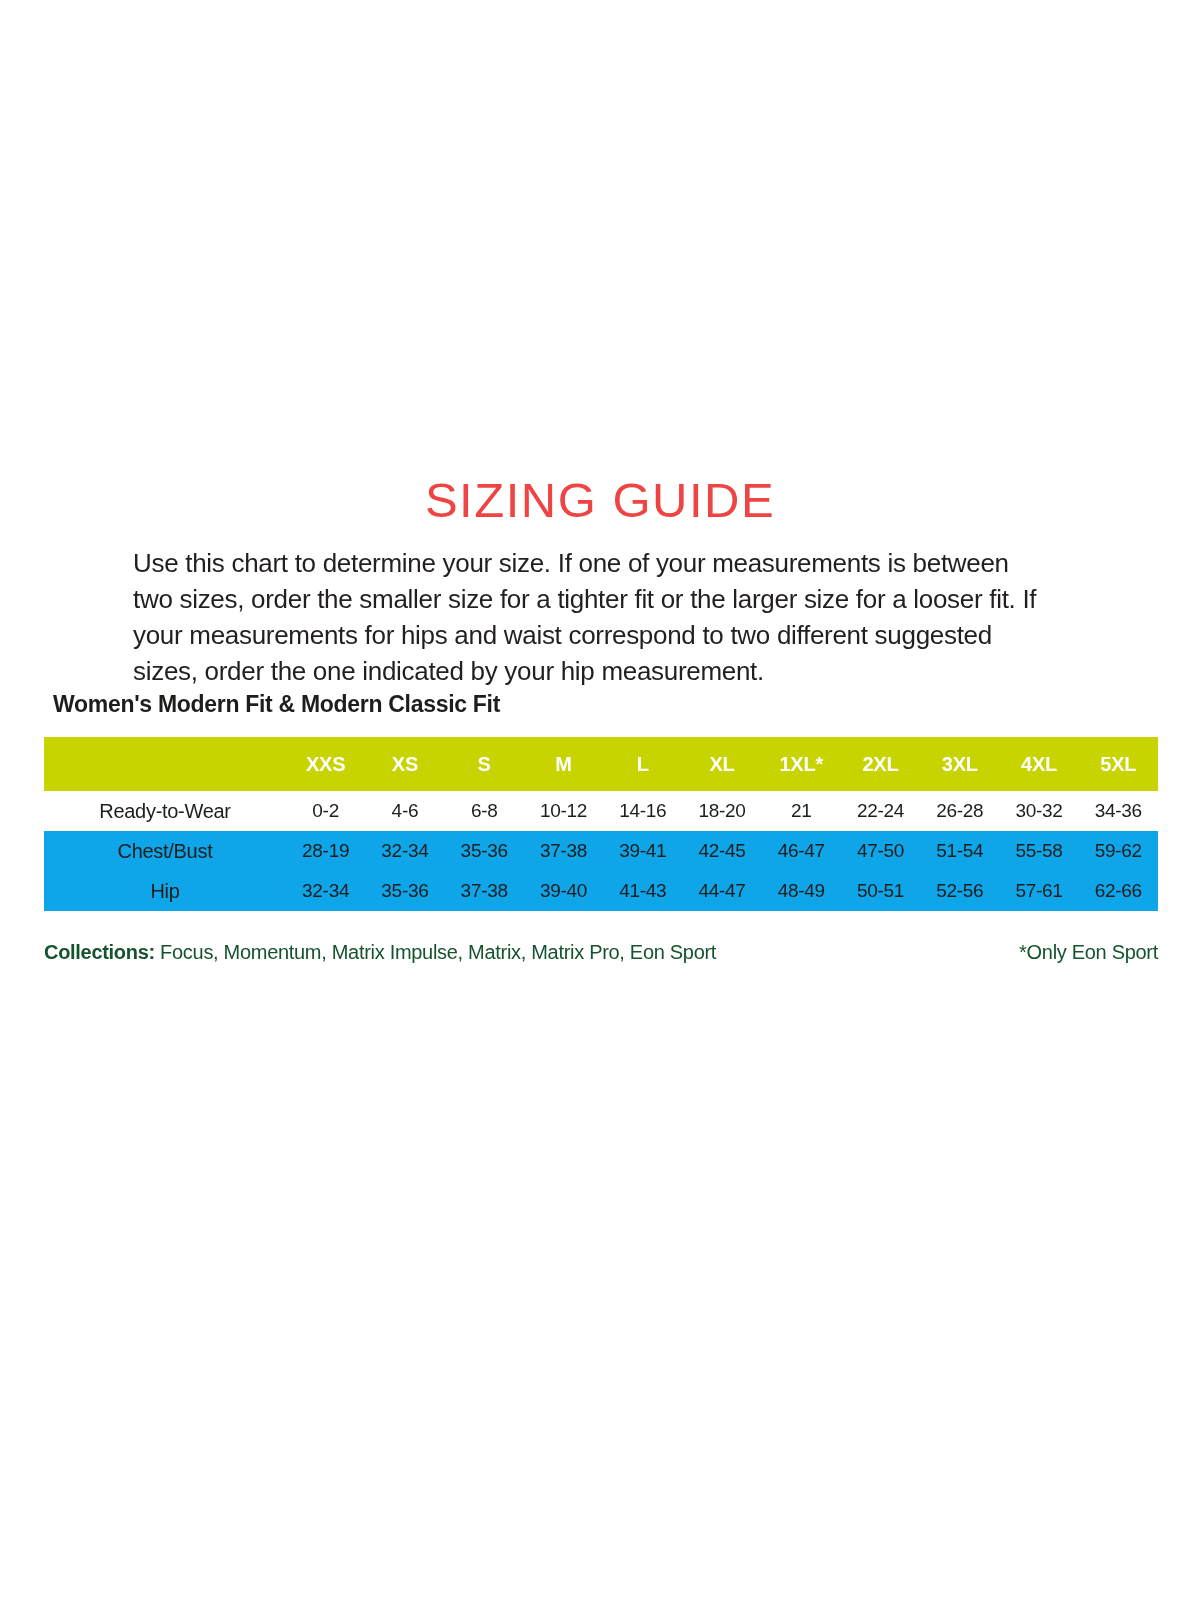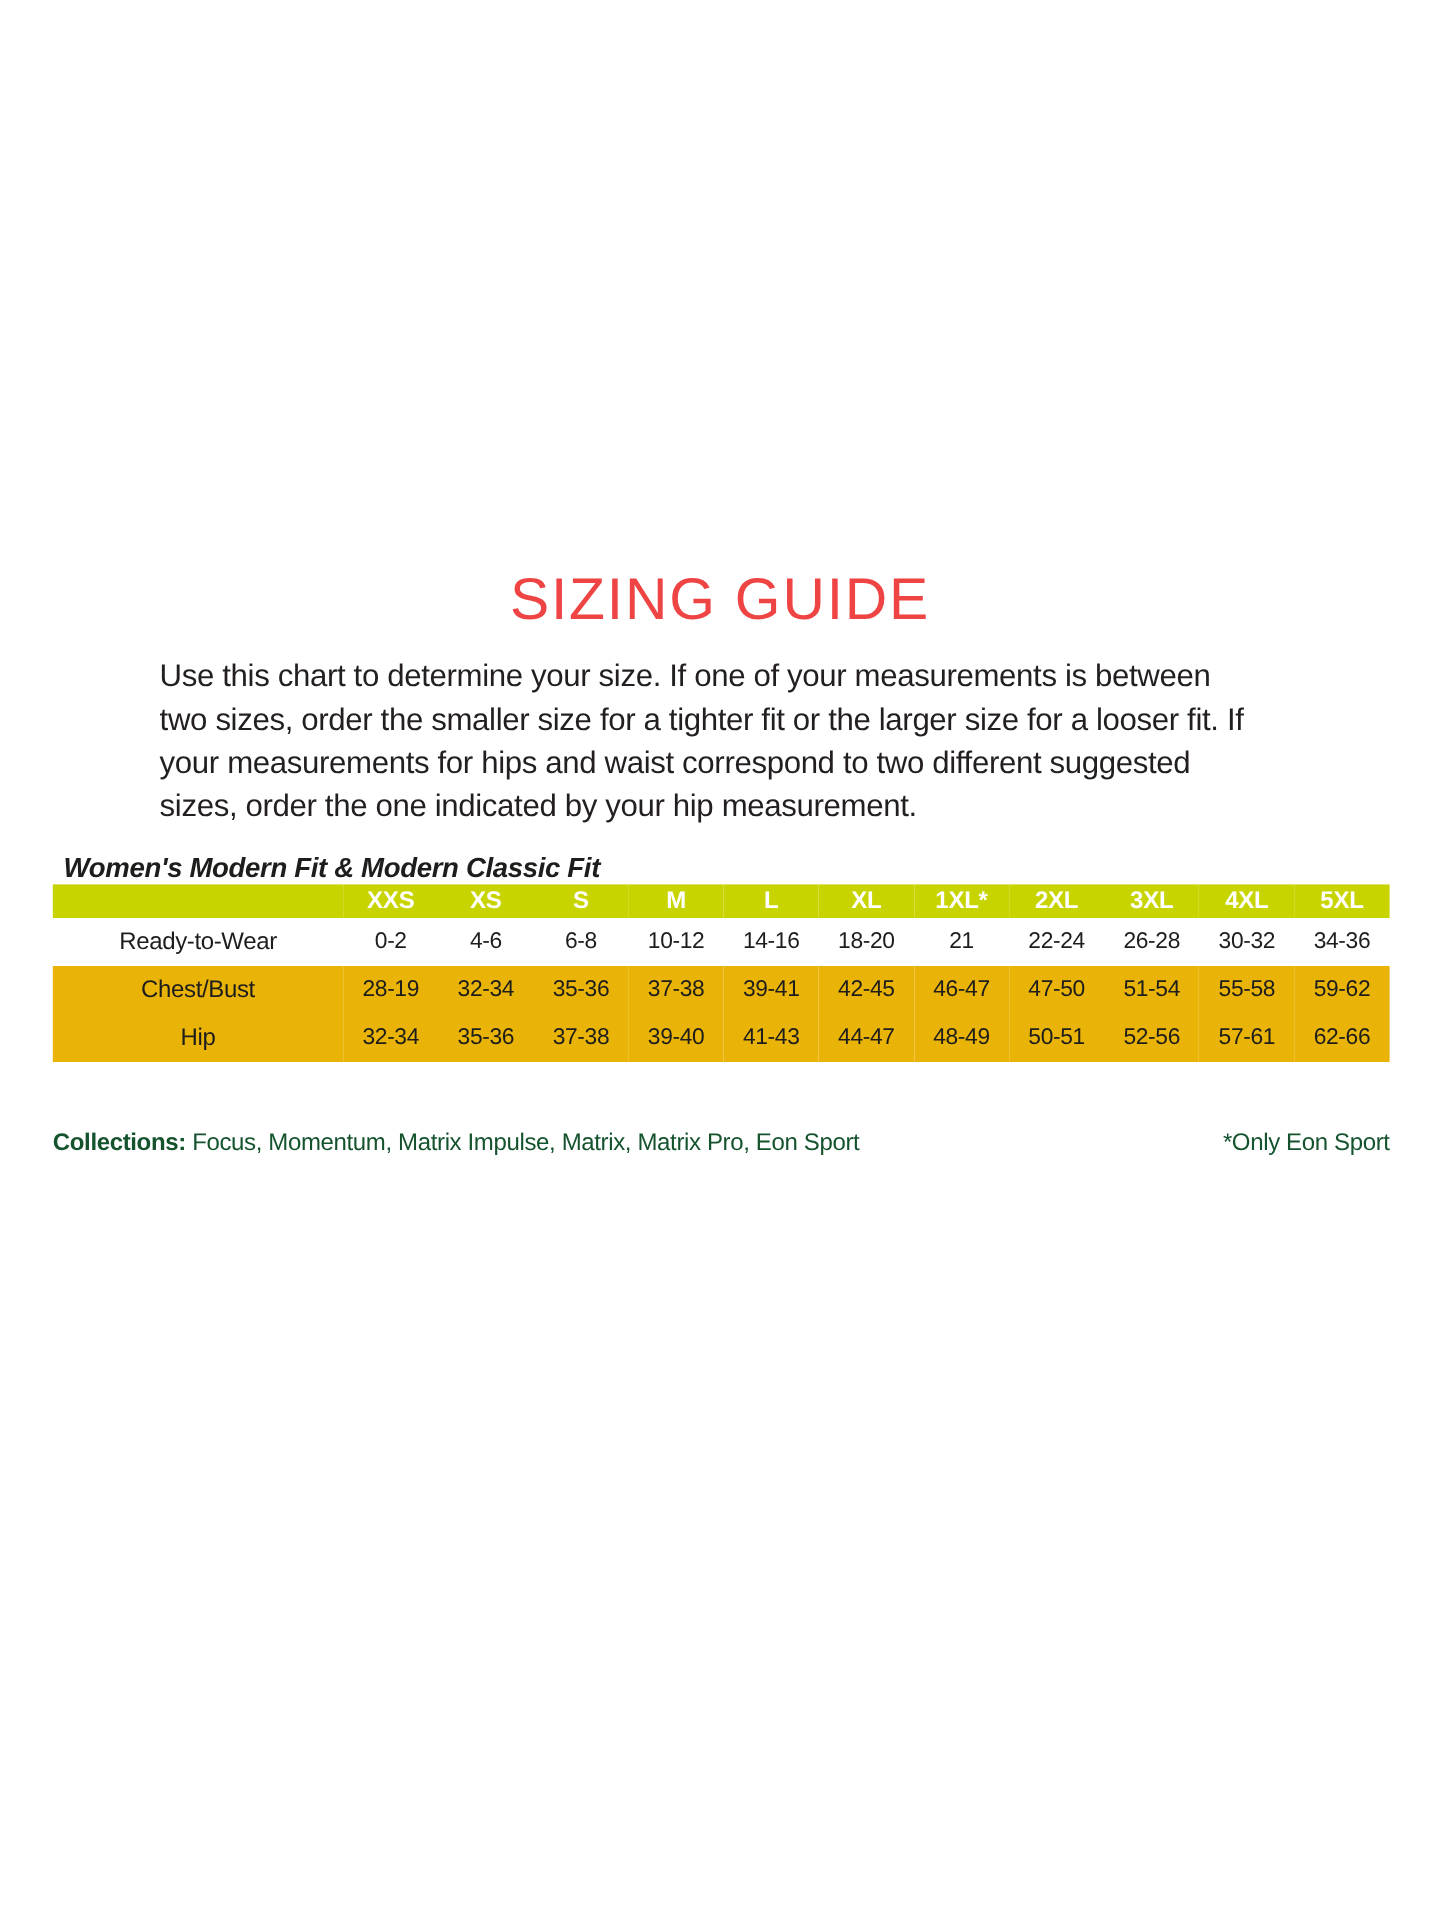--- a/index.html
+++ b/index.html
@@ -28,27 +28,26 @@
     top: 546px;
     left: 133px;
     width: 918px;
     font-size: 26px;
     line-height: 1.38;
     letter-spacing: -0.3px;
     color: #231f20;
   }
   .section-heading {
     position: absolute;
-    top: 710px;
+    top: 691px;
     left: 53px;
     font-size: 23px;
     font-weight: 700;
     letter-spacing: -0.3px;
     color: #1d1d1b;
-    font-style: italic;
   }
   .table-wrap {
     position: absolute;
     top: 737px;
     left: 44px;
     width: 1114px;
   }
   table.size-chart {
     border-collapse: collapse;
     table-layout: fixed;
@@ -56,35 +55,35 @@
   }
   table.size-chart col.label-col { width: 242px; }
   table.size-chart th,
   table.size-chart td {
     text-align: center;
     vertical-align: middle;
     padding: 0;
     border: none;
   }
   table.size-chart thead th {
-    height: 28px;
+    height: 54px;
     background: #c8d400;
     color: #ffffff;
     font-size: 20px;
     font-weight: 700;
     letter-spacing: -0.2px;
   }
   table.size-chart tbody td {
     height: 40px;
     font-size: 19px;
     letter-spacing: -0.3px;
     color: #1d1d1b;
     background: transparent;
   }
-  table.size-chart tbody tr.alt td { background: #eab308; margin-top: 20px; }
+  table.size-chart tbody tr.alt td { background: #0ea5e9; margin-top: 20px; }
   table.size-chart tbody td.row-label {
     font-weight: 400;
     font-size: 20px;
   }
   .footer-line {
     position: absolute;
     top: 941px;
     left: 44px;
     width: 1114px;
     display: flex;

